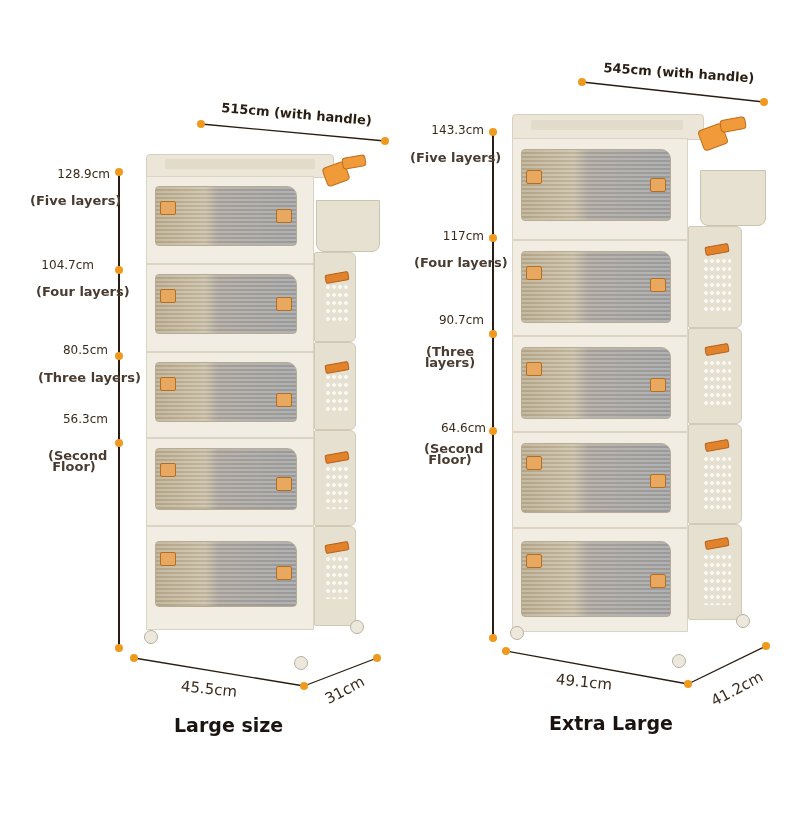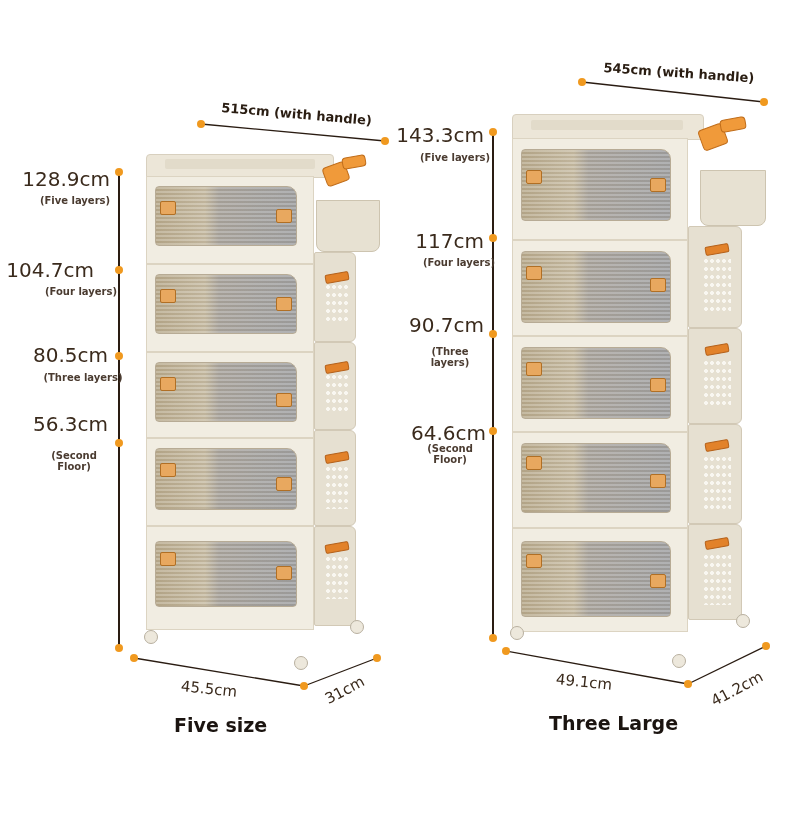--- a/index.html
+++ b/index.html
@@ -1,22 +1,22 @@
 <!DOCTYPE html>
 <html><head>
 <meta charset="utf-8">
 <style>
   html, body { margin:0; padding:0; }
   body {
     width:790px; height:821px; background:#ffffff; position:relative; overflow:hidden;
     font-family:"DejaVu Sans", sans-serif; color:#2a1d12;
   }
   .abs { position:absolute; }
-  .hlabel { font-size:20px; color:#3a2a1c; white-space:nowrap; text-align:right; }
-  .sublabel { font-size:10px; font-weight:bold; color:#4a3b30; white-space:nowrap; text-align:center; line-height:11px; }
+  .hlabel { font-size:12px; color:#3a2a1c; white-space:nowrap; text-align:right; }
+  .sublabel { font-size:13px; font-weight:bold; color:#4a3b30; white-space:nowrap; text-align:center; line-height:11px; }
   .dot { position:absolute; width:8px; height:8px; border-radius:50%; background:#f0991f; }
   .vline { position:absolute; width:1.5px; background:#2a1c12; }
   .title { font-size:19px; font-weight:bold; color:#1b1410; white-space:nowrap; }
   .dimtxt { font-size:15px; color:#3a2a1c; white-space:nowrap; }
   .dimbold { font-size:13px; font-weight:bold; color:#2a1d12; white-space:nowrap; }
 
   
   .cab { position:absolute; }
   .tray { position:absolute; background:#ece6d8; border:1px solid #d8d0bf; border-radius:4px 4px 0 0; }
   .tray-inner { position:absolute; background:#e2dbca; border-radius:2px; }
@@ -131,21 +131,21 @@
   <svg class="abs" style="left:128px;top:650px;" width="260" height="45">
     <line x1="6" y1="8" x2="176" y2="36" stroke="#2a1c12" stroke-width="1.3"></line>
     <line x1="176" y1="36" x2="249" y2="8" stroke="#2a1c12" stroke-width="1.3"></line>
     <circle cx="6" cy="8" r="4" fill="#f0991f"></circle>
     <circle cx="176" cy="36" r="4" fill="#f0991f"></circle>
     <circle cx="249" cy="8" r="4" fill="#f0991f"></circle>
   </svg>
   <div class="abs dimtxt" style="left:182px;top:677px;transform:rotate(6deg);transform-origin:left top;">45.5cm</div>
   <div class="abs dimtxt" style="left:322px;top:692px;transform:rotate(-28deg);transform-origin:left top;">31cm</div>
 
-  <div class="abs title" style="left:174px;top:714px;">Five size</div>
+  <div class="abs title" style="left:174px;top:714px;">Large size</div>
 </div>
 
 <div>
 
   <svg class="abs" style="left:576px;top:76px;" width="200" height="34">
     <line x1="6" y1="6" x2="188" y2="26" stroke="#2a1c12" stroke-width="1.3"></line>
     <circle cx="6" cy="6" r="4" fill="#f0991f"></circle>
     <circle cx="188" cy="26" r="4" fill="#f0991f"></circle>
   </svg>
   <div class="abs dimbold" style="left:604px;top:60px;transform:rotate(4deg);transform-origin:left top;">545cm (with handle)</div>
@@ -233,14 +233,14 @@
   <svg class="abs" style="left:500px;top:640px;" width="280" height="50">
     <line x1="6" y1="11" x2="188" y2="44" stroke="#2a1c12" stroke-width="1.3"></line>
     <line x1="188" y1="44" x2="266" y2="6" stroke="#2a1c12" stroke-width="1.3"></line>
     <circle cx="6" cy="11" r="4" fill="#f0991f"></circle>
     <circle cx="188" cy="44" r="4" fill="#f0991f"></circle>
     <circle cx="266" cy="6" r="4" fill="#f0991f"></circle>
   </svg>
   <div class="abs dimtxt" style="left:557px;top:670px;transform:rotate(6deg);transform-origin:left top;">49.1cm</div>
   <div class="abs dimtxt" style="left:708px;top:694px;transform:rotate(-28deg);transform-origin:left top;">41.2cm</div>
 
-  <div class="abs title" style="left:549px;top:712px;">Three Large</div>
+  <div class="abs title" style="left:549px;top:712px;">Extra Large</div>
 </div>
 
 </body></html>

